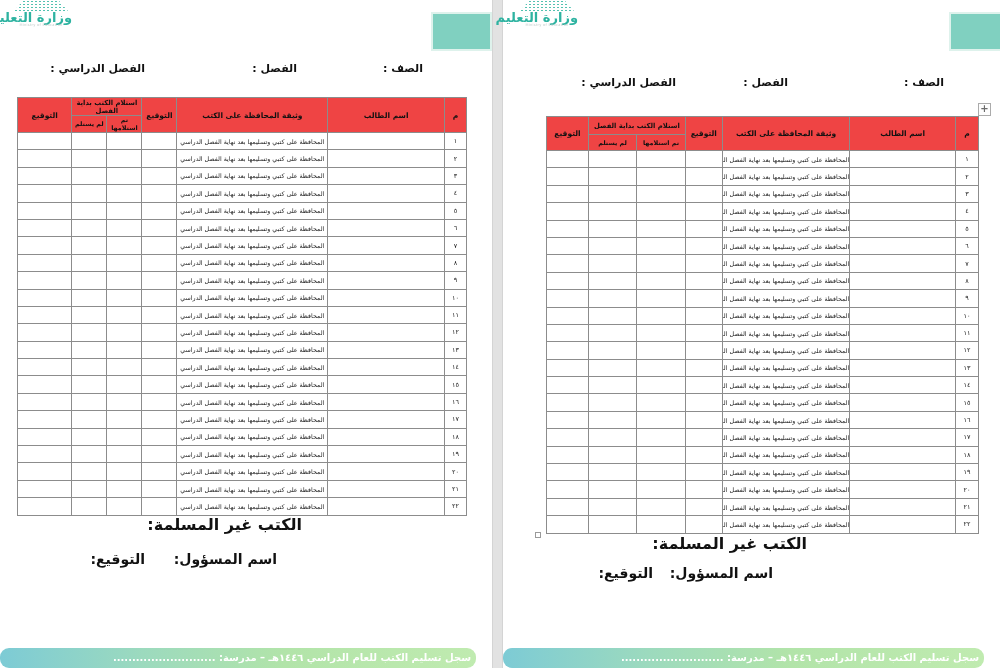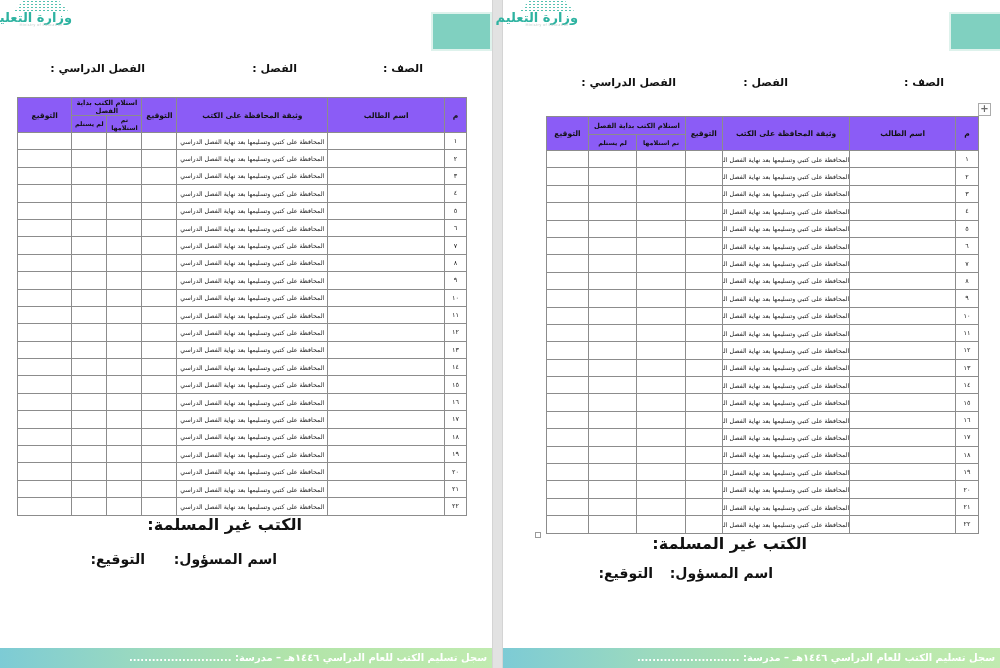--- a/index.html
+++ b/index.html
@@ -34,43 +34,43 @@
   .pg-r .f-grade{right:56px;top:76px;}
   .pg-r .f-class{right:212px;top:76px;}
   .pg-r .f-sem{right:324px;top:76px;}
 
   
   .tbl-wrap{position:absolute;}
   .pg-l .tbl-wrap{left:17px;top:97px;width:450px;}
   .pg-r .tbl-wrap{left:43px;top:116px;width:433px;}
   table.doc{width:100%;border-collapse:collapse;table-layout:fixed;direction:rtl;}
   table.doc th,table.doc td{border:1px solid #8c8c8c;padding:0;overflow:hidden;}
-  table.doc th{background:#8b5cf6;font-weight:bold;color:#111;text-align:center;vertical-align:middle;}
+  table.doc th{background:#ef4444;font-weight:bold;color:#111;text-align:center;vertical-align:middle;}
   .th-main{font-size:7.5px;}
   .th-group{font-size:6.8px;height:17px;}
   .th-sub{font-size:6.4px;height:15px;margin-left:18px;}
   table.doc tbody tr{height:17.4px;}
   table.doc td{background:#fff;text-align:center;vertical-align:middle;}
   .td-num{font-size:6.5px;color:#222;}
   .td-pledge{font-size:6.3px;color:#222;white-space:nowrap;}
 
   
   .lbl{position:absolute;direction:rtl;font-weight:bold;color:#111;white-space:nowrap;}
   .lbl-unreturned{font-size:16px;}
   .lbl-name,.lbl-sign{font-size:14px;}
   .pg-l .lbl-unreturned{right:190px;top:515px;}
   .pg-l .lbl-name{right:215px;top:551px;}
   .pg-l .lbl-sign{right:347px;top:551px;}
   .pg-r .lbl-unreturned{right:193px;top:534px;}
   .pg-r .lbl-name{right:227px;top:565px;}
   .pg-r .lbl-sign{right:347px;top:565px;}
 
   
-  .footer-bar{position:absolute;left:0;right:0;bottom:0;height:20px;
-    background:linear-gradient(90deg,#7dcbd5 0%,#9cdabe 30%,#b2e4a9 60%,#c0ebb0 100%);}
+  .footer-bar{position:absolute;left:0;right:16px;bottom:0;height:20px;
+    background:linear-gradient(90deg,#7dcbd5 0%,#9cdabe 30%,#b2e4a9 60%,#c0ebb0 100%);border-radius:9px;}
   .footer-bar .footer-text{display:block;direction:rtl;text-align:right;padding:0 5px 0 0;
     color:#ffffff;font-weight:bold;font-size:10px;line-height:20px;white-space:nowrap;}
 
   
   .text-cursor{position:absolute;left:96px;top:129px;width:1.5px;height:18px;background:#8f8f8f;}
   .move-handle{position:absolute;left:475px;top:103px;width:13px;height:13px;background:#fdfdfd;
     border:1px solid #ababab;box-sizing:border-box;color:#6b6b6b;font-size:10px;line-height:10px;
     text-align:center;font-weight:bold;}
   .resize-handle{position:absolute;left:32px;top:532px;width:6px;height:6px;background:#ffffff;
     border:1px solid #9a9a9a;box-sizing:border-box;}

